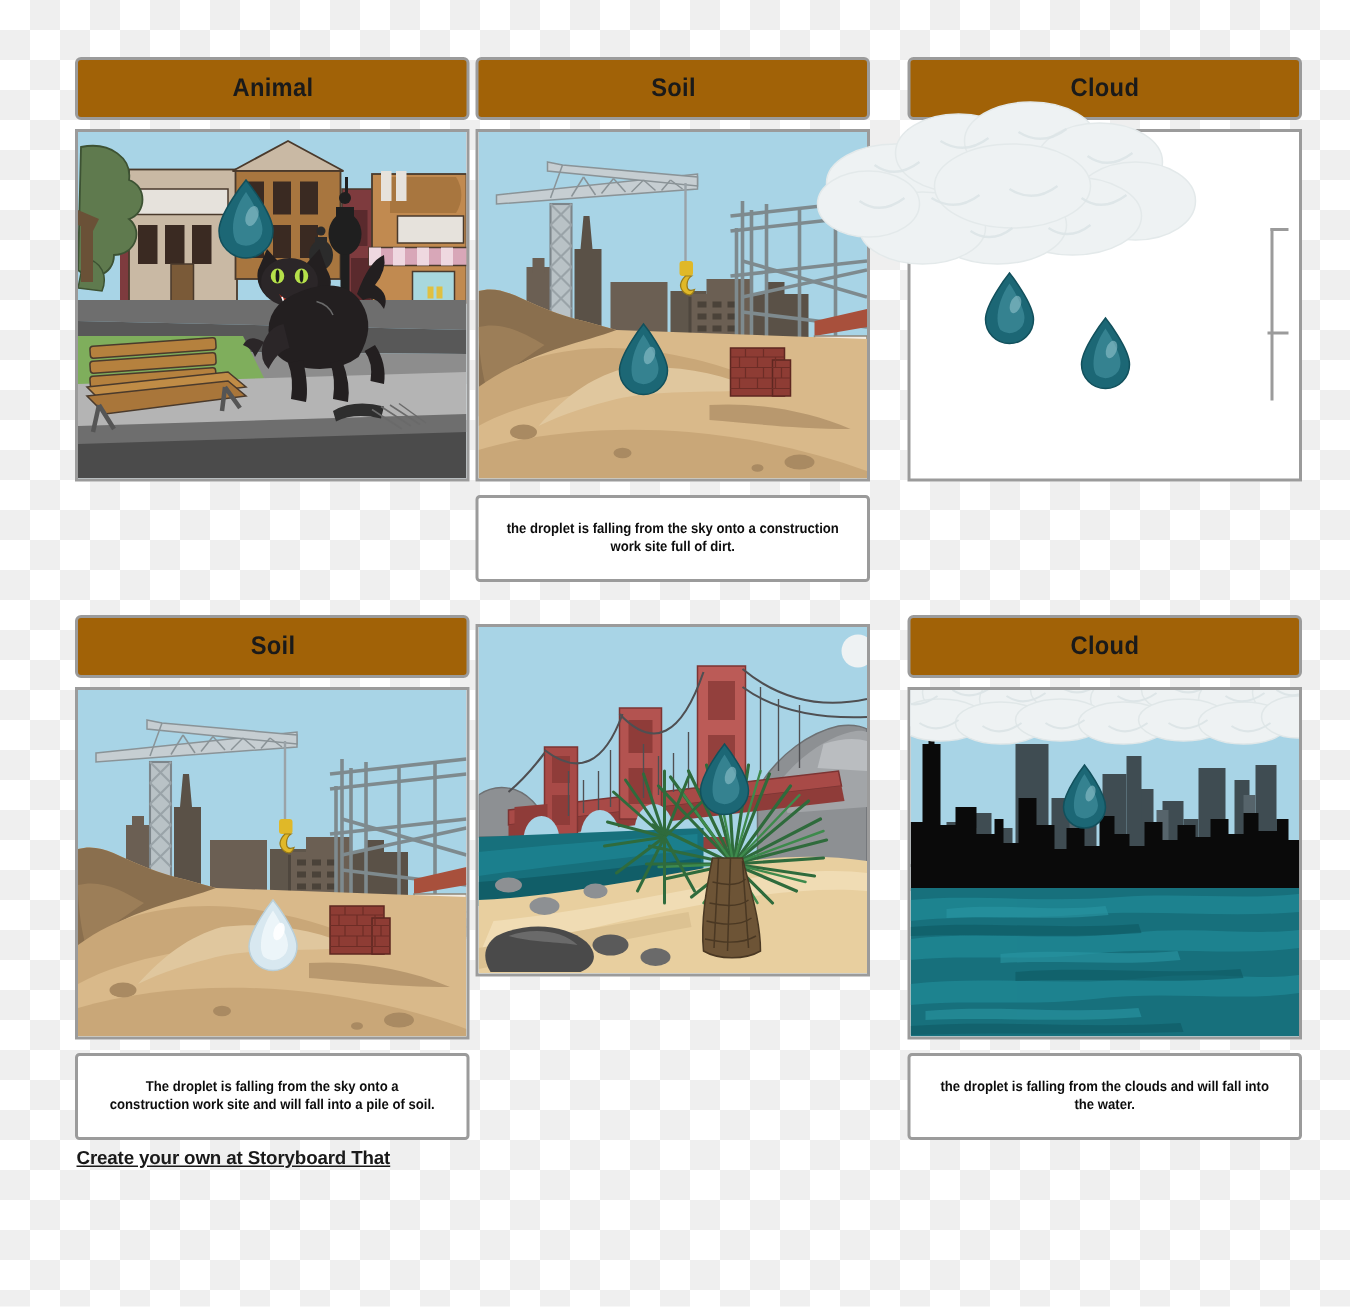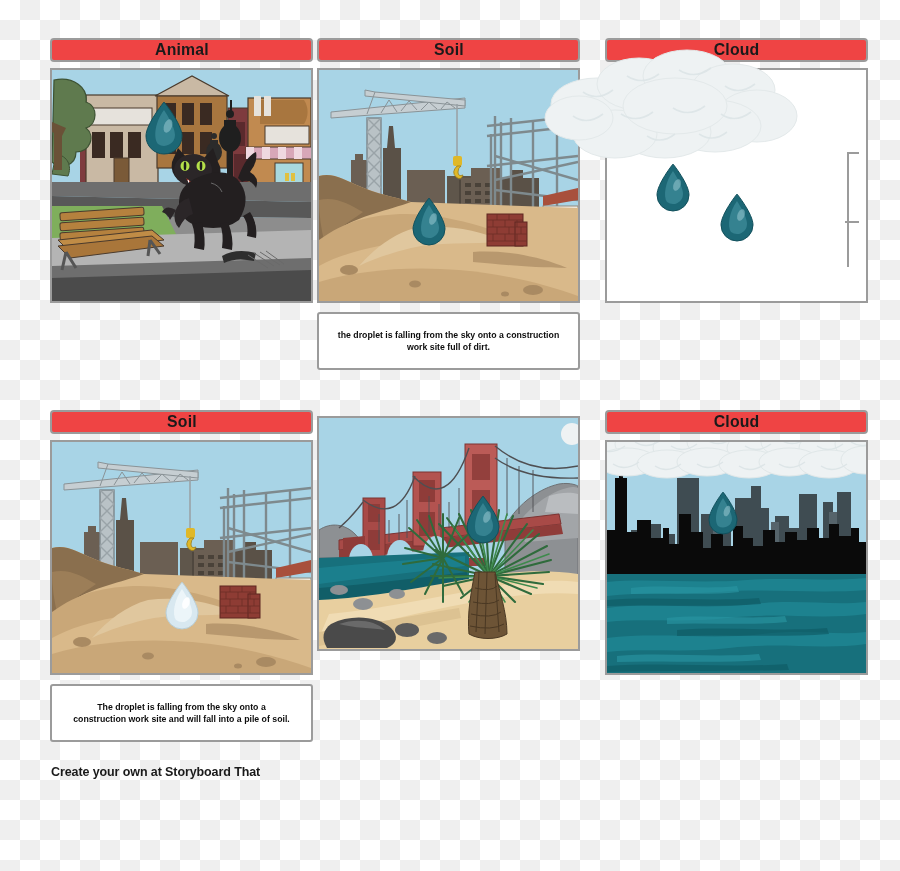--- a/index.html
+++ b/index.html
@@ -25,22 +25,22 @@
   #row-1 { top: 38px; height: 352px; }
   #row-2 { top: 410px; height: 352px; }
 
   .cell { position: absolute; top: 0; width: 263px; }
   .col-1 { left: 50px; }
   .col-2 { left: 317px; }
   .col-3 { left: 605px; }
 
   
   .hdr {
-    height: 24px;
-    background: #ef4444;
+    height: 42px;
+    background: #a16207;
     border: 2px solid #9b9b9b;
     border-radius: 4px;
     display: flex; align-items: center; justify-content: center;
   }
   .hdr-text {
     font-family: "Liberation Sans Narrow", "Liberation Sans", sans-serif;
     font-weight: 700;
     font-size: 17px;
     color: #1a1a1a;
     letter-spacing: .2px;
@@ -80,20 +80,21 @@
   .cap.empty { border: none; background: transparent; min-height: 58px; }
 
   
   #footer {
     position: absolute;
     left: 51px; top: 765px;
     font-size: 12.5px;
     font-weight: 700;
     color: #1a1a1a;
     letter-spacing: -0.1px;
+    text-decoration: underline;
   }
 
   
   .edge-line { position: absolute; background: #9b9b9b; }
   #edge-v { left: 847px; top: 152px; width: 2px; height: 115px; }
   #edge-t1 { left: 847px; top: 152px; width: 12px; height: 2px; }
   #edge-t2 { left: 845px; top: 221px; width: 14px; height: 2px; }
 
   
   .drop { position: absolute; }
@@ -805,20 +806,23 @@
                 <path d="M48,24 q12,8 26,-2"></path>
               <path d="M90,22 q12,8 26,-2"></path>
                 <path d="M132,24 q12,8 26,-2"></path>
               <path d="M172,22 q12,8 26,-2"></path>
                 <path d="M214,24 q12,8 26,-2"></path>
             </g>
           </svg>
         </div>
       </div>
 
+      <div class="cap">
+        <span class="cap-text">the droplet is falling from the clouds and will fall into the water.</span>
+      </div>
     </div>
   </div>
 
   <div id="footer">Create your own at Storyboard That</div>
 
   <div class="edge-line" id="edge-v"></div>
   <div class="edge-line" id="edge-t1"></div>
   <div class="edge-line" id="edge-t2"></div>
 
 </div>

